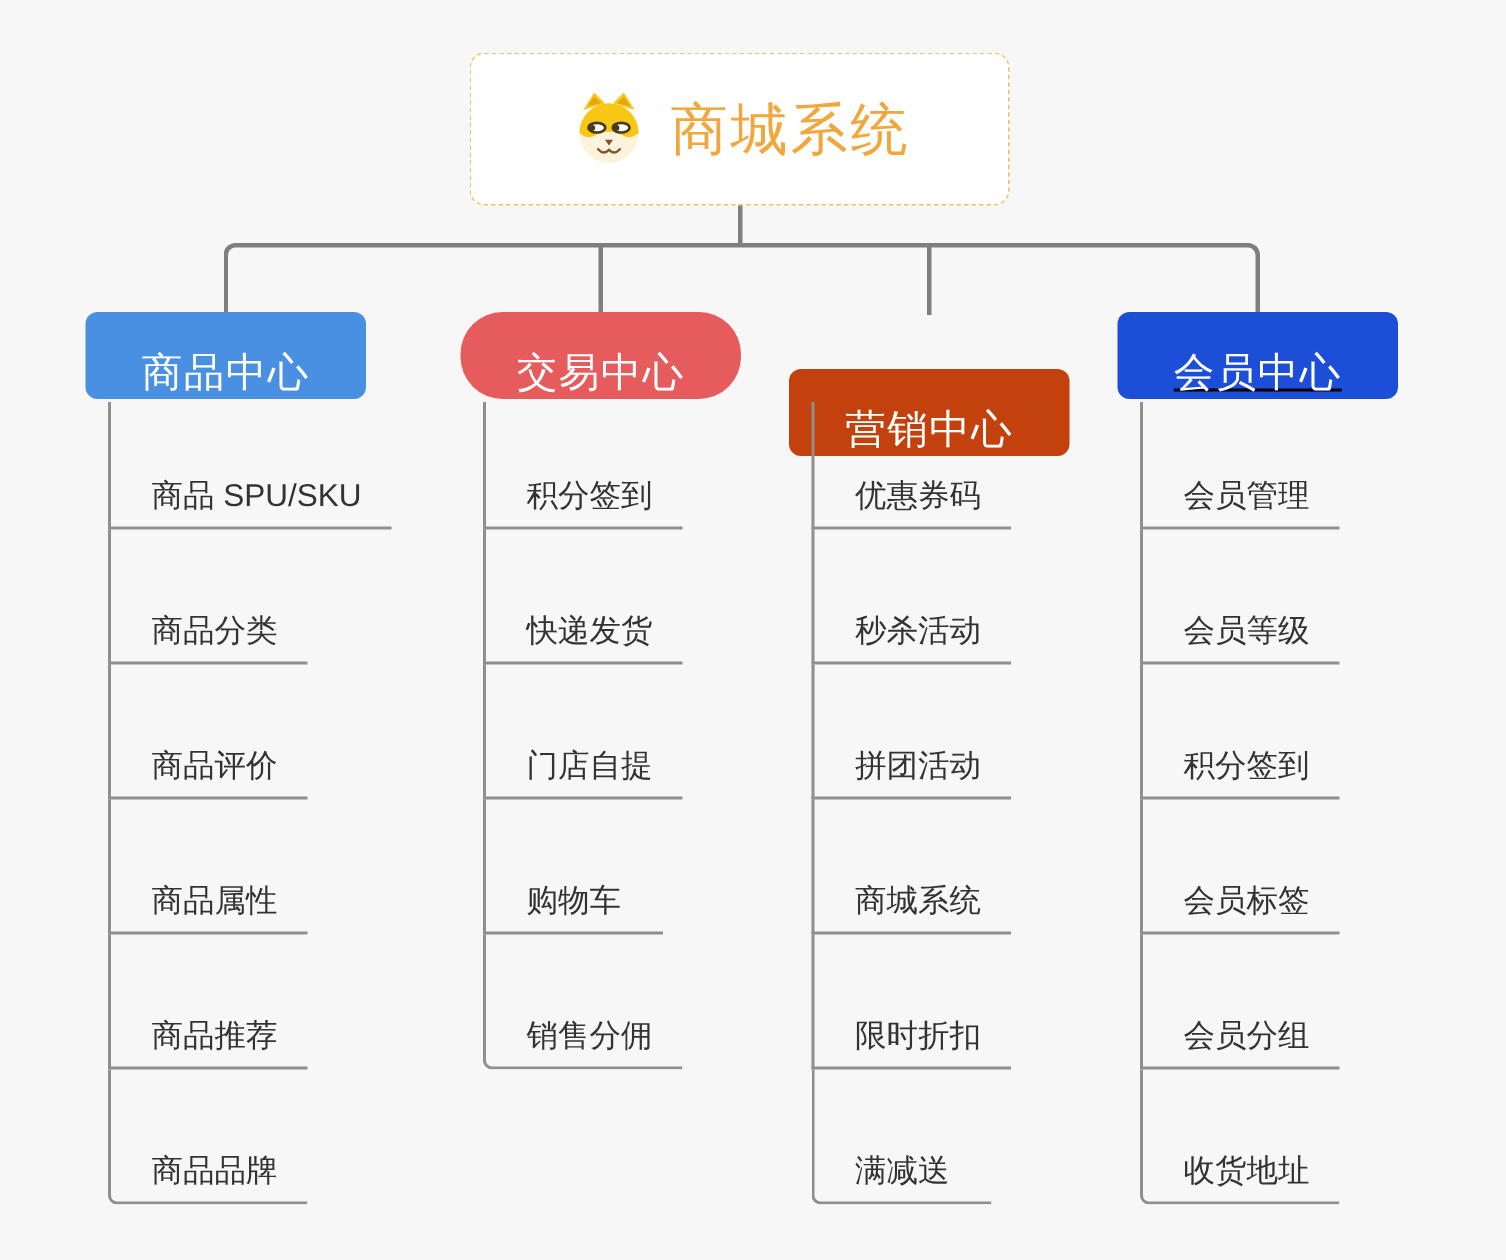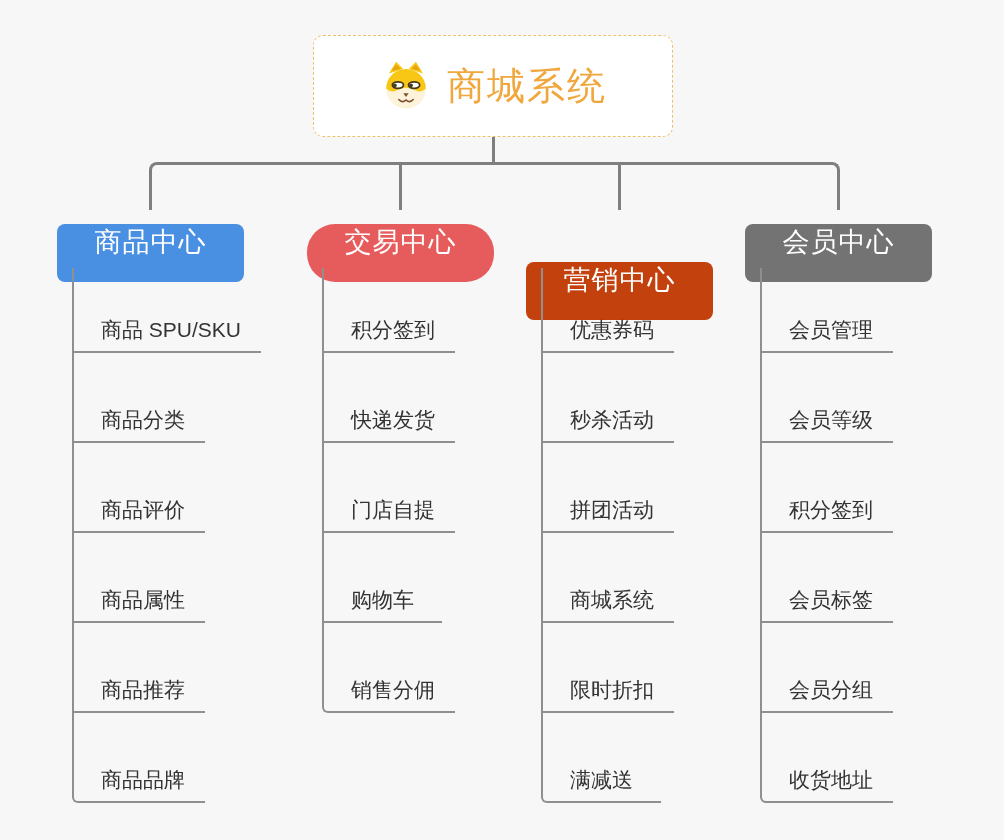--- a/index.html
+++ b/index.html
@@ -55,25 +55,25 @@
     top: 164px;
     width: 3px; height: 46px;
     background: #7f7f7f;
   }
   .mid-drop.d2 { left: 399px; }
   .mid-drop.d3 { left: 618px; }
 
   
   .branch-node {
     position: absolute;
-    top: 224px;
+    top: 208px;
     width: 187px; height: 58px;
     border-radius: 8px;
     display: flex;
-    align-items: flex-start;
+    align-items: flex-end;
     justify-content: center;
     cursor: pointer;
   }
   .branch-node .branch-label {
     color: #ffffff;
     font-size: 27px;
     letter-spacing: 1px;
     white-space: nowrap;
   }
   .branch-1 { left: 57px; }
@@ -146,21 +146,21 @@
 
   <div class="branch-node branch-1" style="background: rgb(74, 144, 226);">
     <span class="branch-label">商品中心</span>
   </div>
   <div class="branch-node branch-2" style="background: rgb(230, 92, 92);">
     <span class="branch-label">交易中心</span>
   </div>
   <div class="branch-node branch-3" style="background: #c2410c; margin-top: 38px;">
     <span class="branch-label">营销中心</span>
   </div>
-  <div class="branch-node branch-4" style="background: #737373;">
+  <div class="branch-node branch-4" style="background: #1d4ed8; text-decoration: underline;">
     <span class="branch-label">会员中心</span>
   </div>
 
   <div class="column col-1">
     <div class="leaf">
         <span class="leaf-label">商品 SPU/SKU</span>
       </div>
     <div class="leaf">
         <span class="leaf-label">商品分类</span>
       </div>

